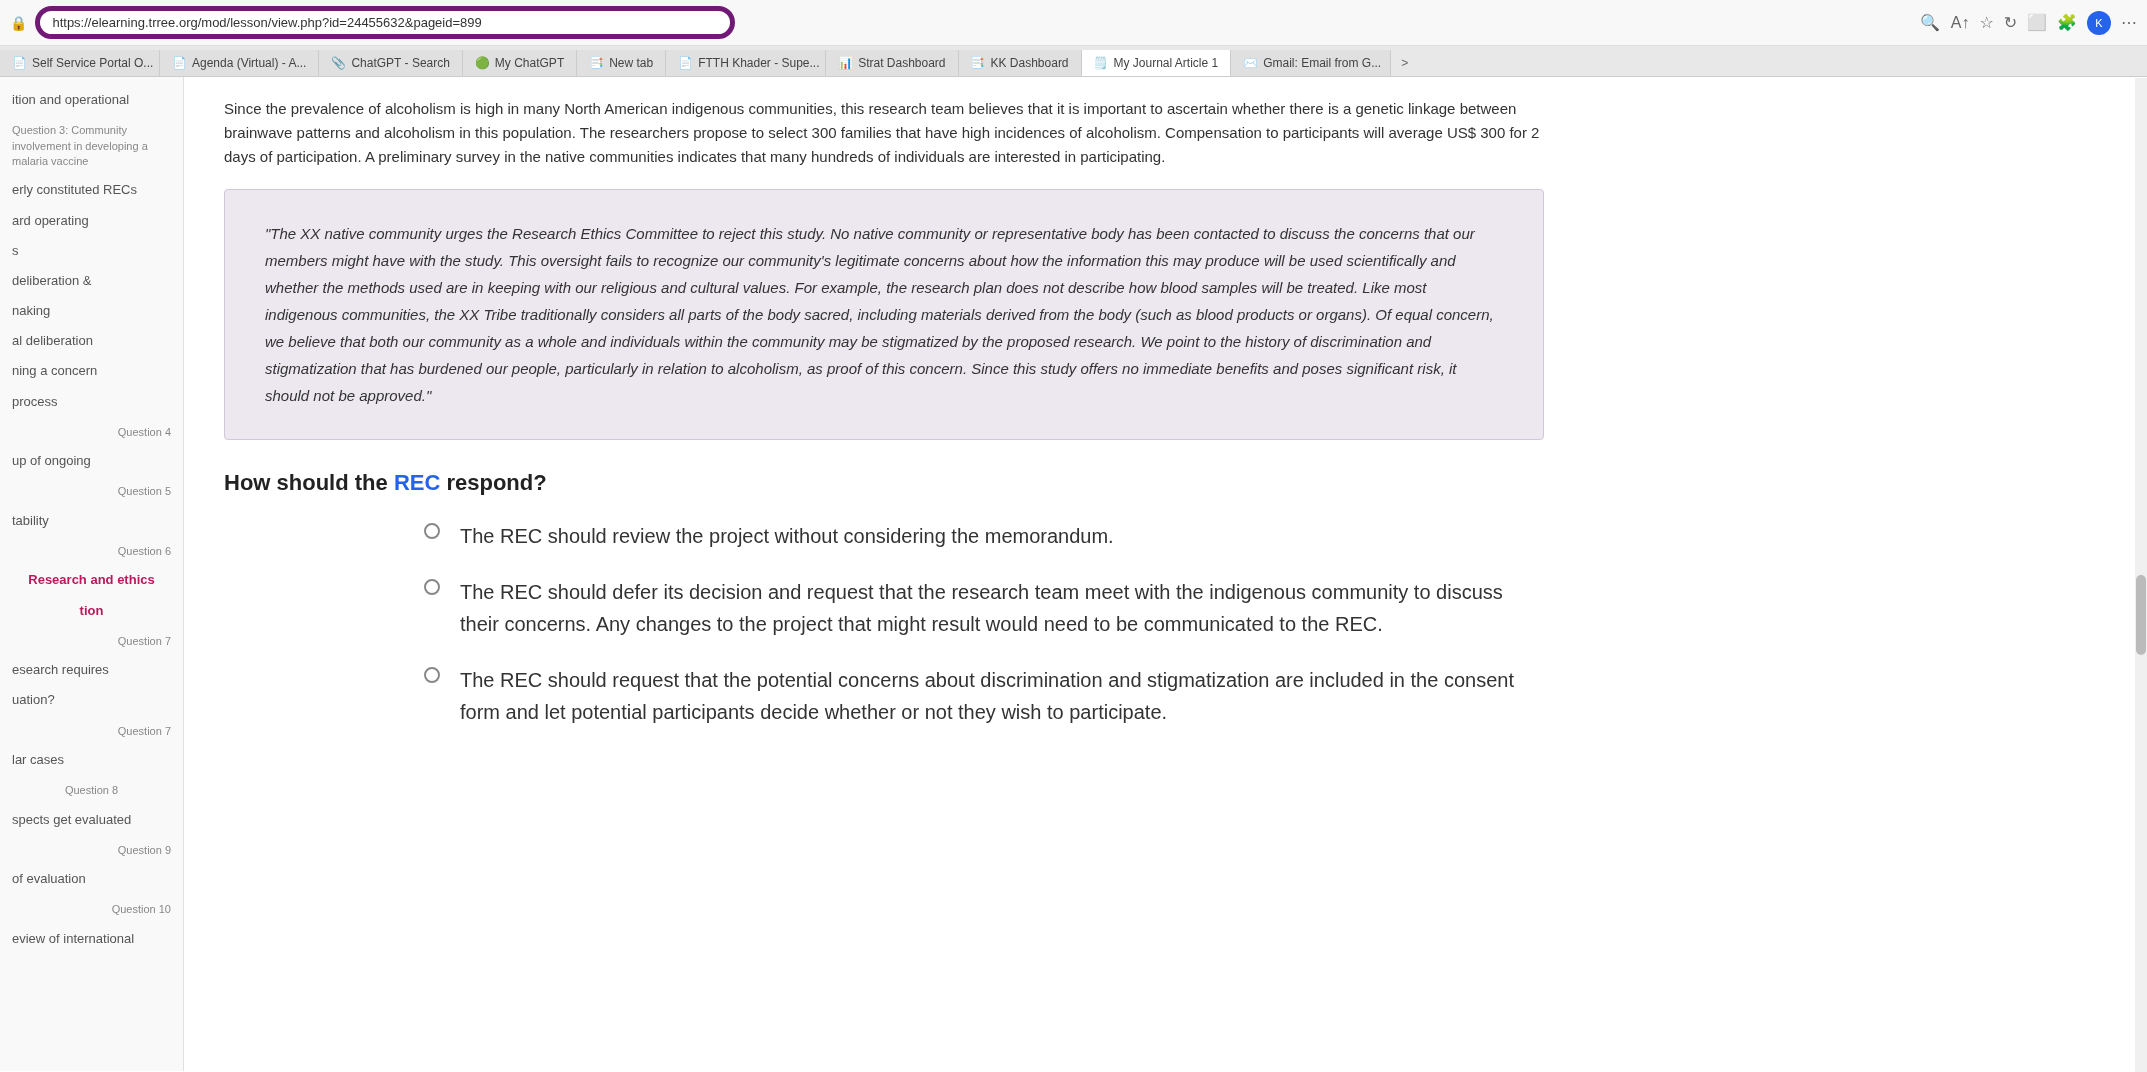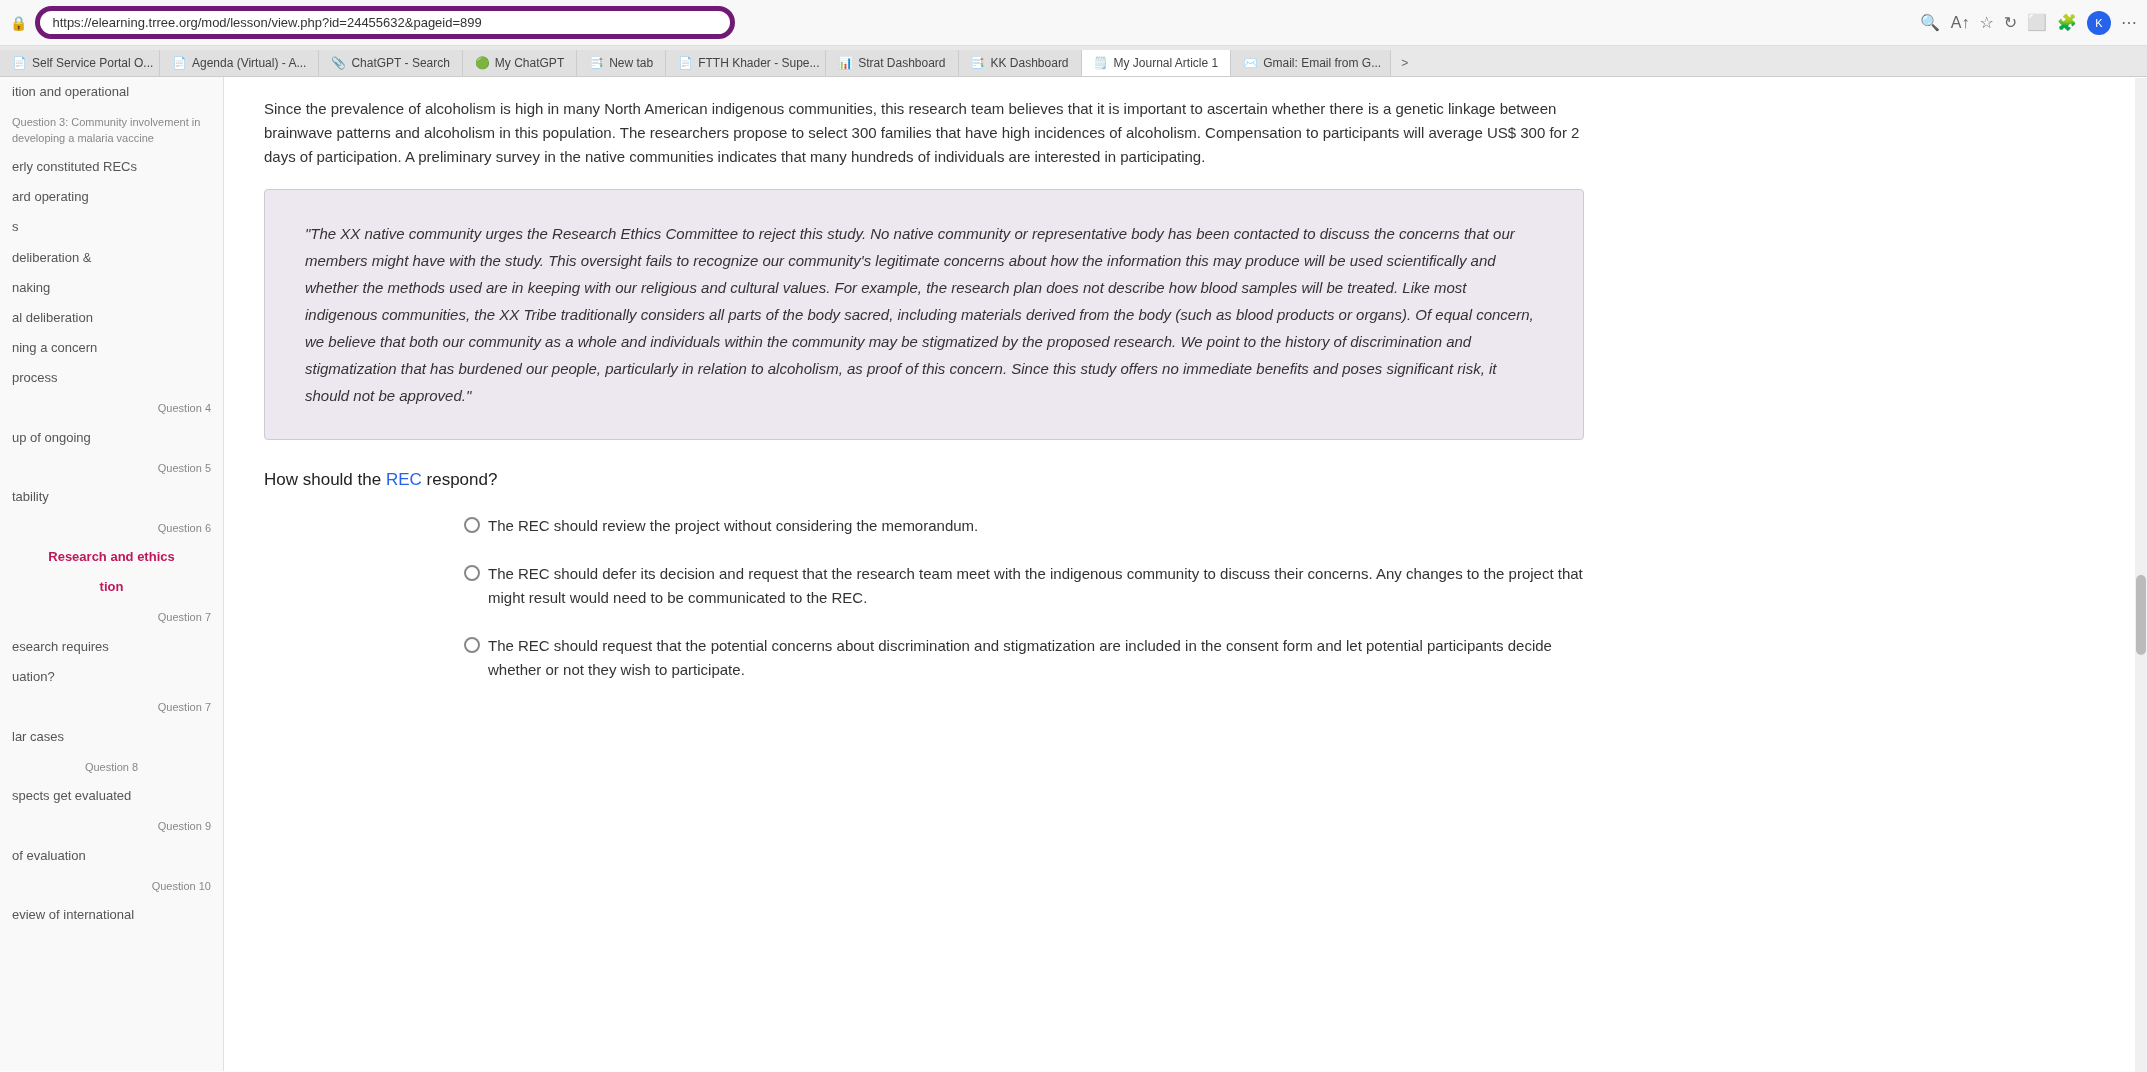--- a/index.html
+++ b/index.html
@@ -82,26 +82,26 @@
     }
 
     
     .main-layout {
       display: flex;
       height: calc(1072px - 78px);
     }
 
     
     .sidebar {
-      width: 224px;
+      width: 184px;
       background: #f9f9f9;
       border-right: 1px solid #e0e0e0;
       overflow-y: auto;
       flex-shrink: 0;
-      padding: 0 0;
+      padding: 8px 0;
     }
 
     .sidebar-item {
       padding: 6px 12px;
       font-size: 13px;
       color: #555;
       cursor: pointer;
       line-height: 1.4;
     }
 
@@ -140,42 +140,42 @@
     }
 
     .memorandum-text {
       font-size: 15px;
       font-style: italic;
       line-height: 1.8;
       color: #333;
     }
 
     .question-heading {
-      font-size: 17px;
-      font-weight: normal;
+      font-size: 22px;
+      font-weight: bold;
       color: #222;
       margin-bottom: 24px;
     }
 
     .question-heading .highlight {
       color: #2563eb;
     }
 
     .answer-options {
       display: flex;
       flex-direction: column;
       gap: 24px;
       margin-left: 200px;
     }
 
     .answer-option {
       display: flex;
       align-items: flex-start;
-      gap: 8px;
-      font-size: 15px;
+      gap: 20px;
+      font-size: 20px;
       line-height: 1.6;
       color: #333;
       cursor: pointer;
     }
 
     .radio-circle {
       width: 16px;
       height: 16px;
       border: 2px solid #888;
       border-radius: 50%;

